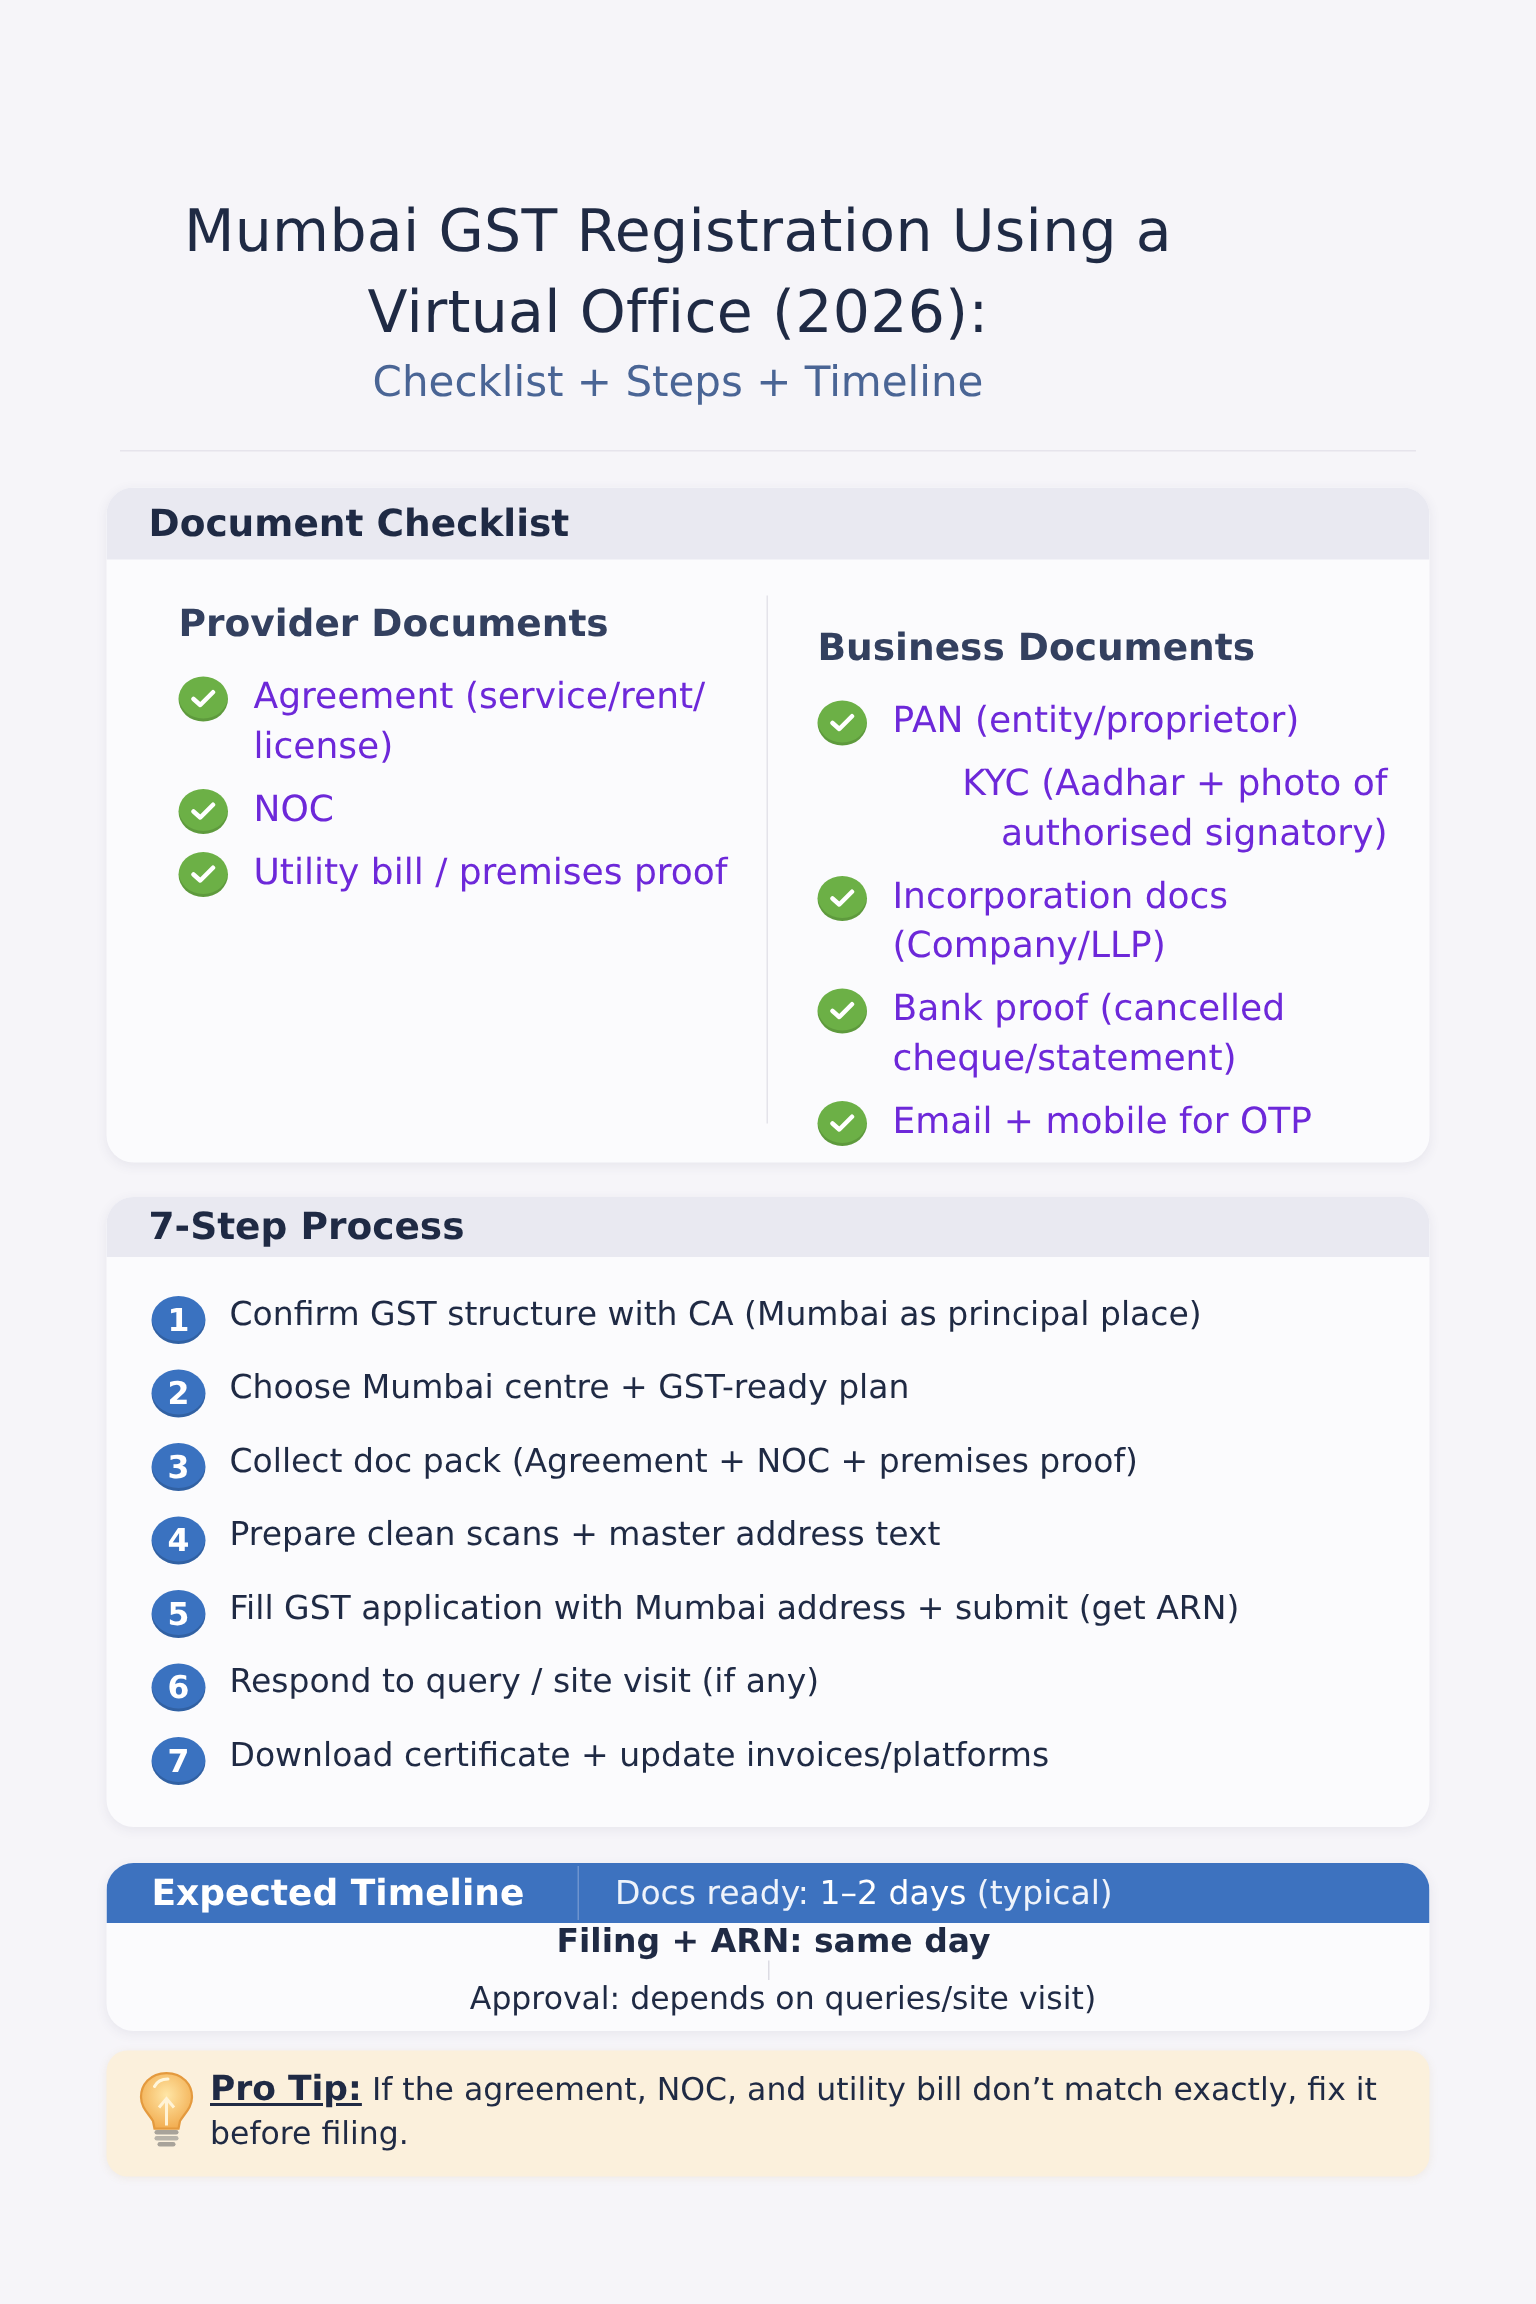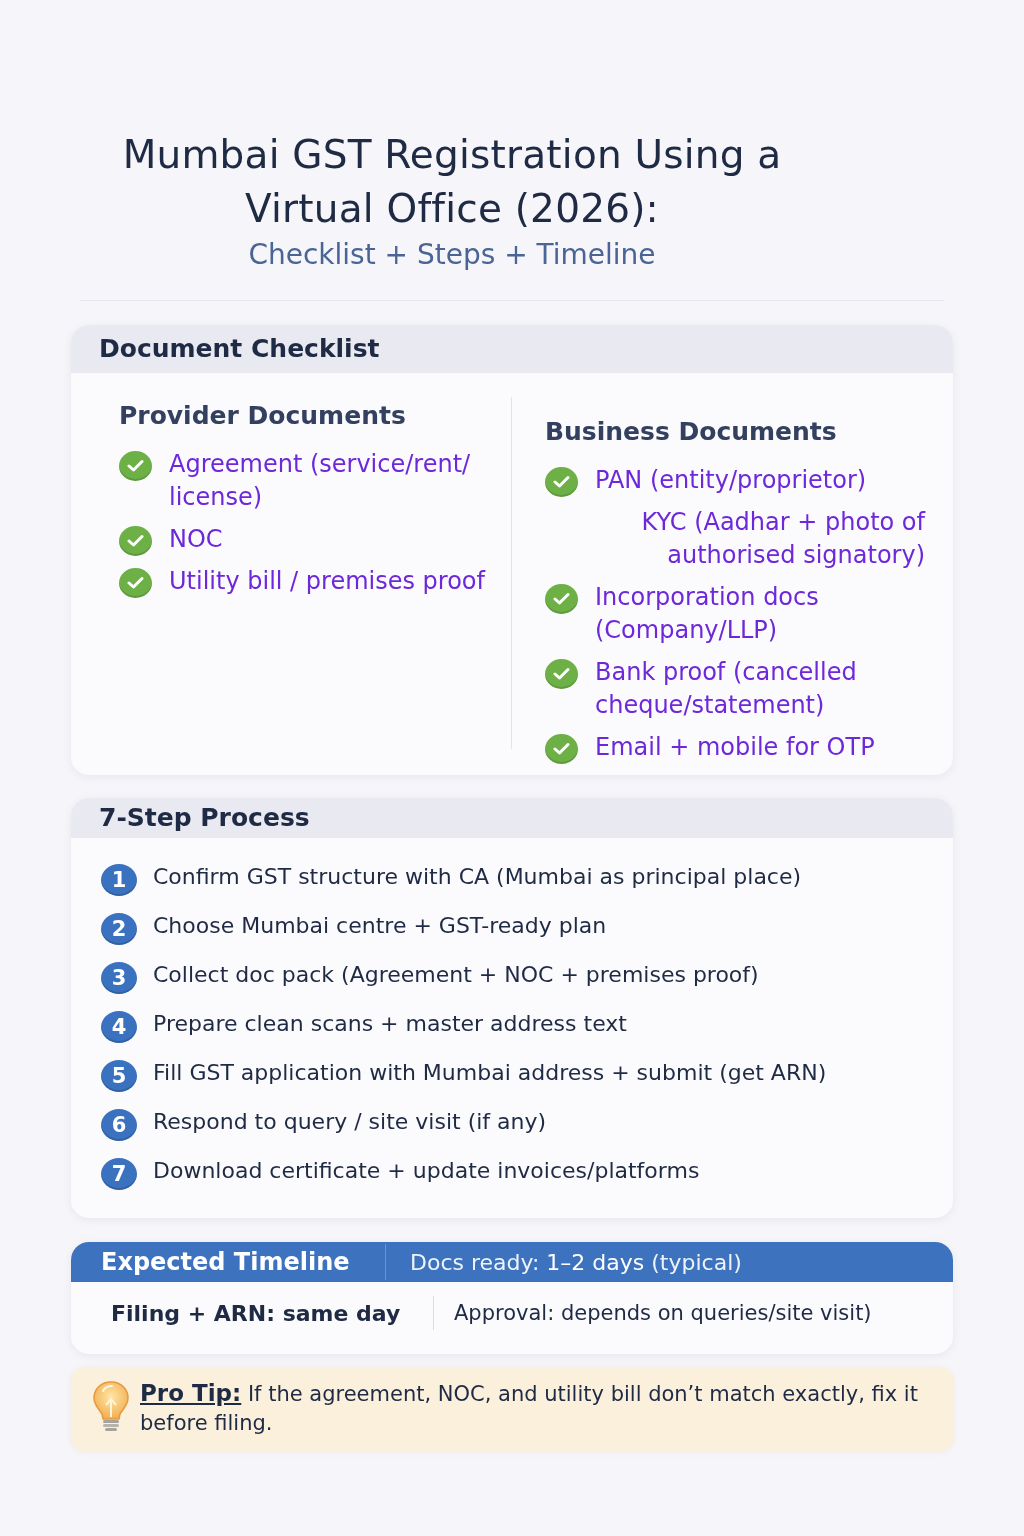--- a/index.html
+++ b/index.html
@@ -91,21 +91,21 @@
     display: flex; align-items: center;
   }
   .tl-label {
     width: 314px; padding-left: 30px;
     font-size: 24px; font-weight: bold;
   }
   .tl-vdiv { width: 1px; height: 36px; background: #6d93cf; }
   .tl-docs { padding-left: 24px; font-size: 22px; color: #eef3fb; }
   .tl-docs b { font-weight: normal; color: #fff; }
   .timeline-body {
-    height: 62px; display: flex; align-items: center;
+    height: 62px; display: flex; align-items: center; flex-direction: column;
   }
   .tl-filing {
     width: 362px; padding-left: 40px;
     font-size: 22px; font-weight: bold; color: #1f2a44;
   }
   .tl-bdiv { width: 1px; height: 34px; background: #dcdbe3; }
   .tl-approval { padding-left: 20px; font-size: 21px; color: #1f2a44; }
 
   
   .tip {

